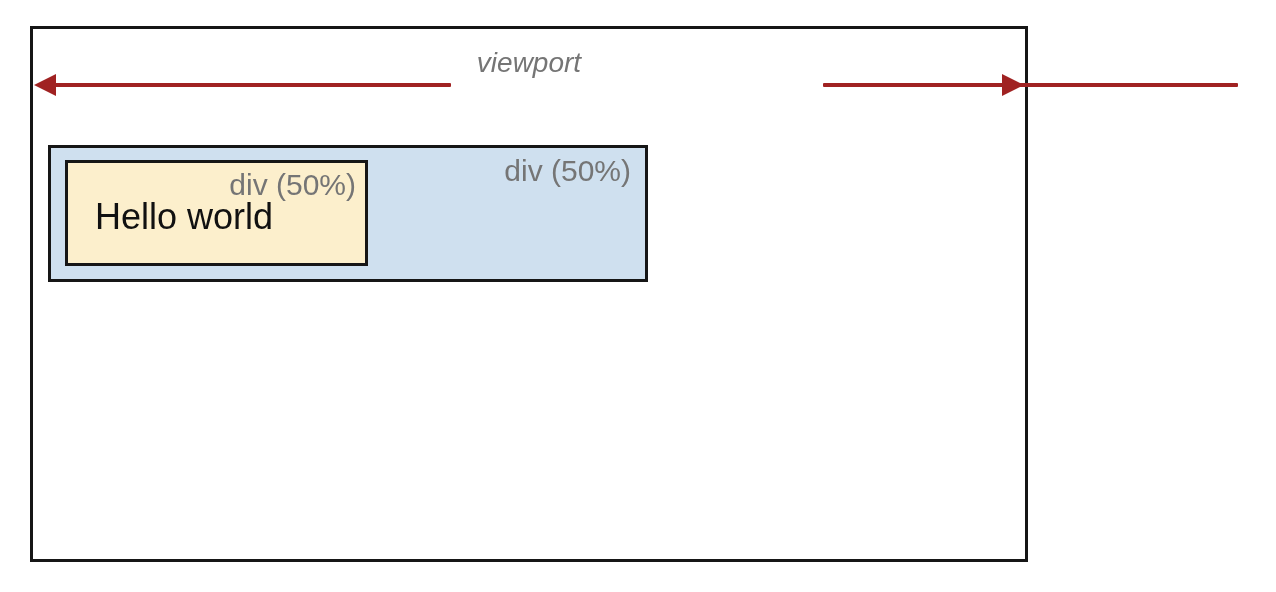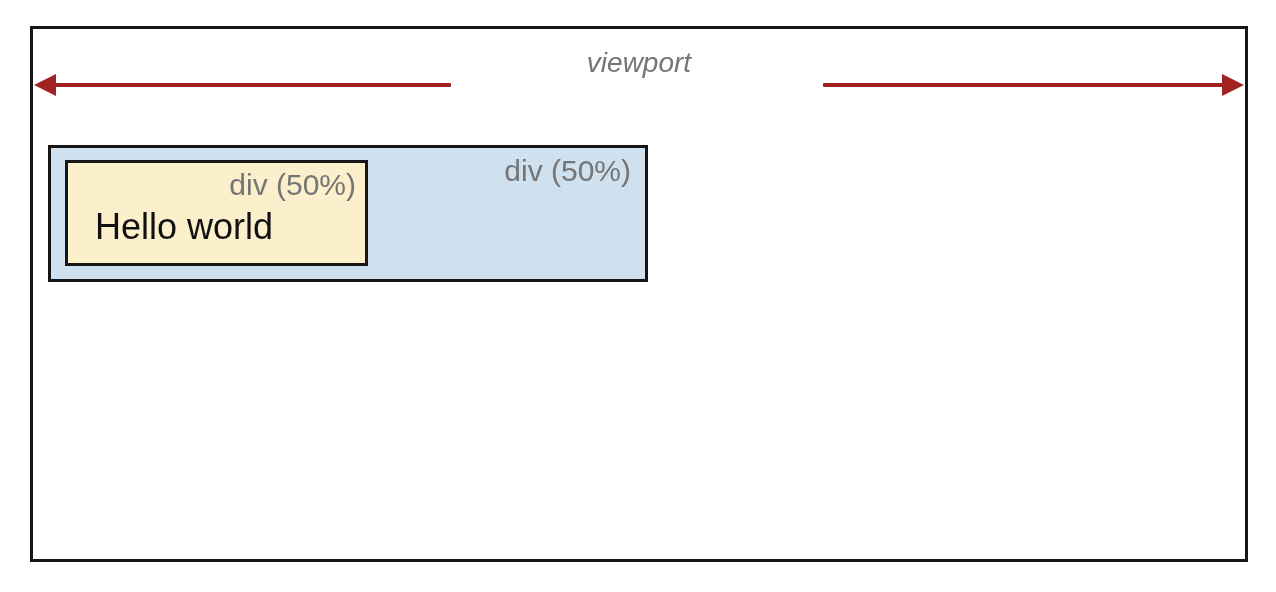--- a/index.html
+++ b/index.html
@@ -14,21 +14,21 @@
     width: 1276px;
     height: 592px;
     background: #ffffff;
     overflow: hidden;
   }
   
   .frame {
     position: absolute;
     left: 30px;
     top: 26px;
-    width: 1218px;
+    width: 998px;
     height: 536px;
     box-sizing: border-box;
     border: 3px solid #161616;
     background: #ffffff;
   }
   
   .arrow-line {
     position: absolute;
     height: 4px;
     background: #a02222;
@@ -83,21 +83,21 @@
     width: 303px;
     height: 106px;
     box-sizing: border-box;
     border: 3px solid #161616;
     background: #fcefcc;
   }
   .div-inner > .div-label { top: 5px; right: 9px; }
   .hello-text {
     position: absolute;
     left: 27px;
-    top: 46px;
+    top: 36px;
     font-size: 36px;
     line-height: 36px;
     color: #111111;
     white-space: nowrap;
   }
 </style>
 </head>
 <body>
 
 <div class="canvas">

